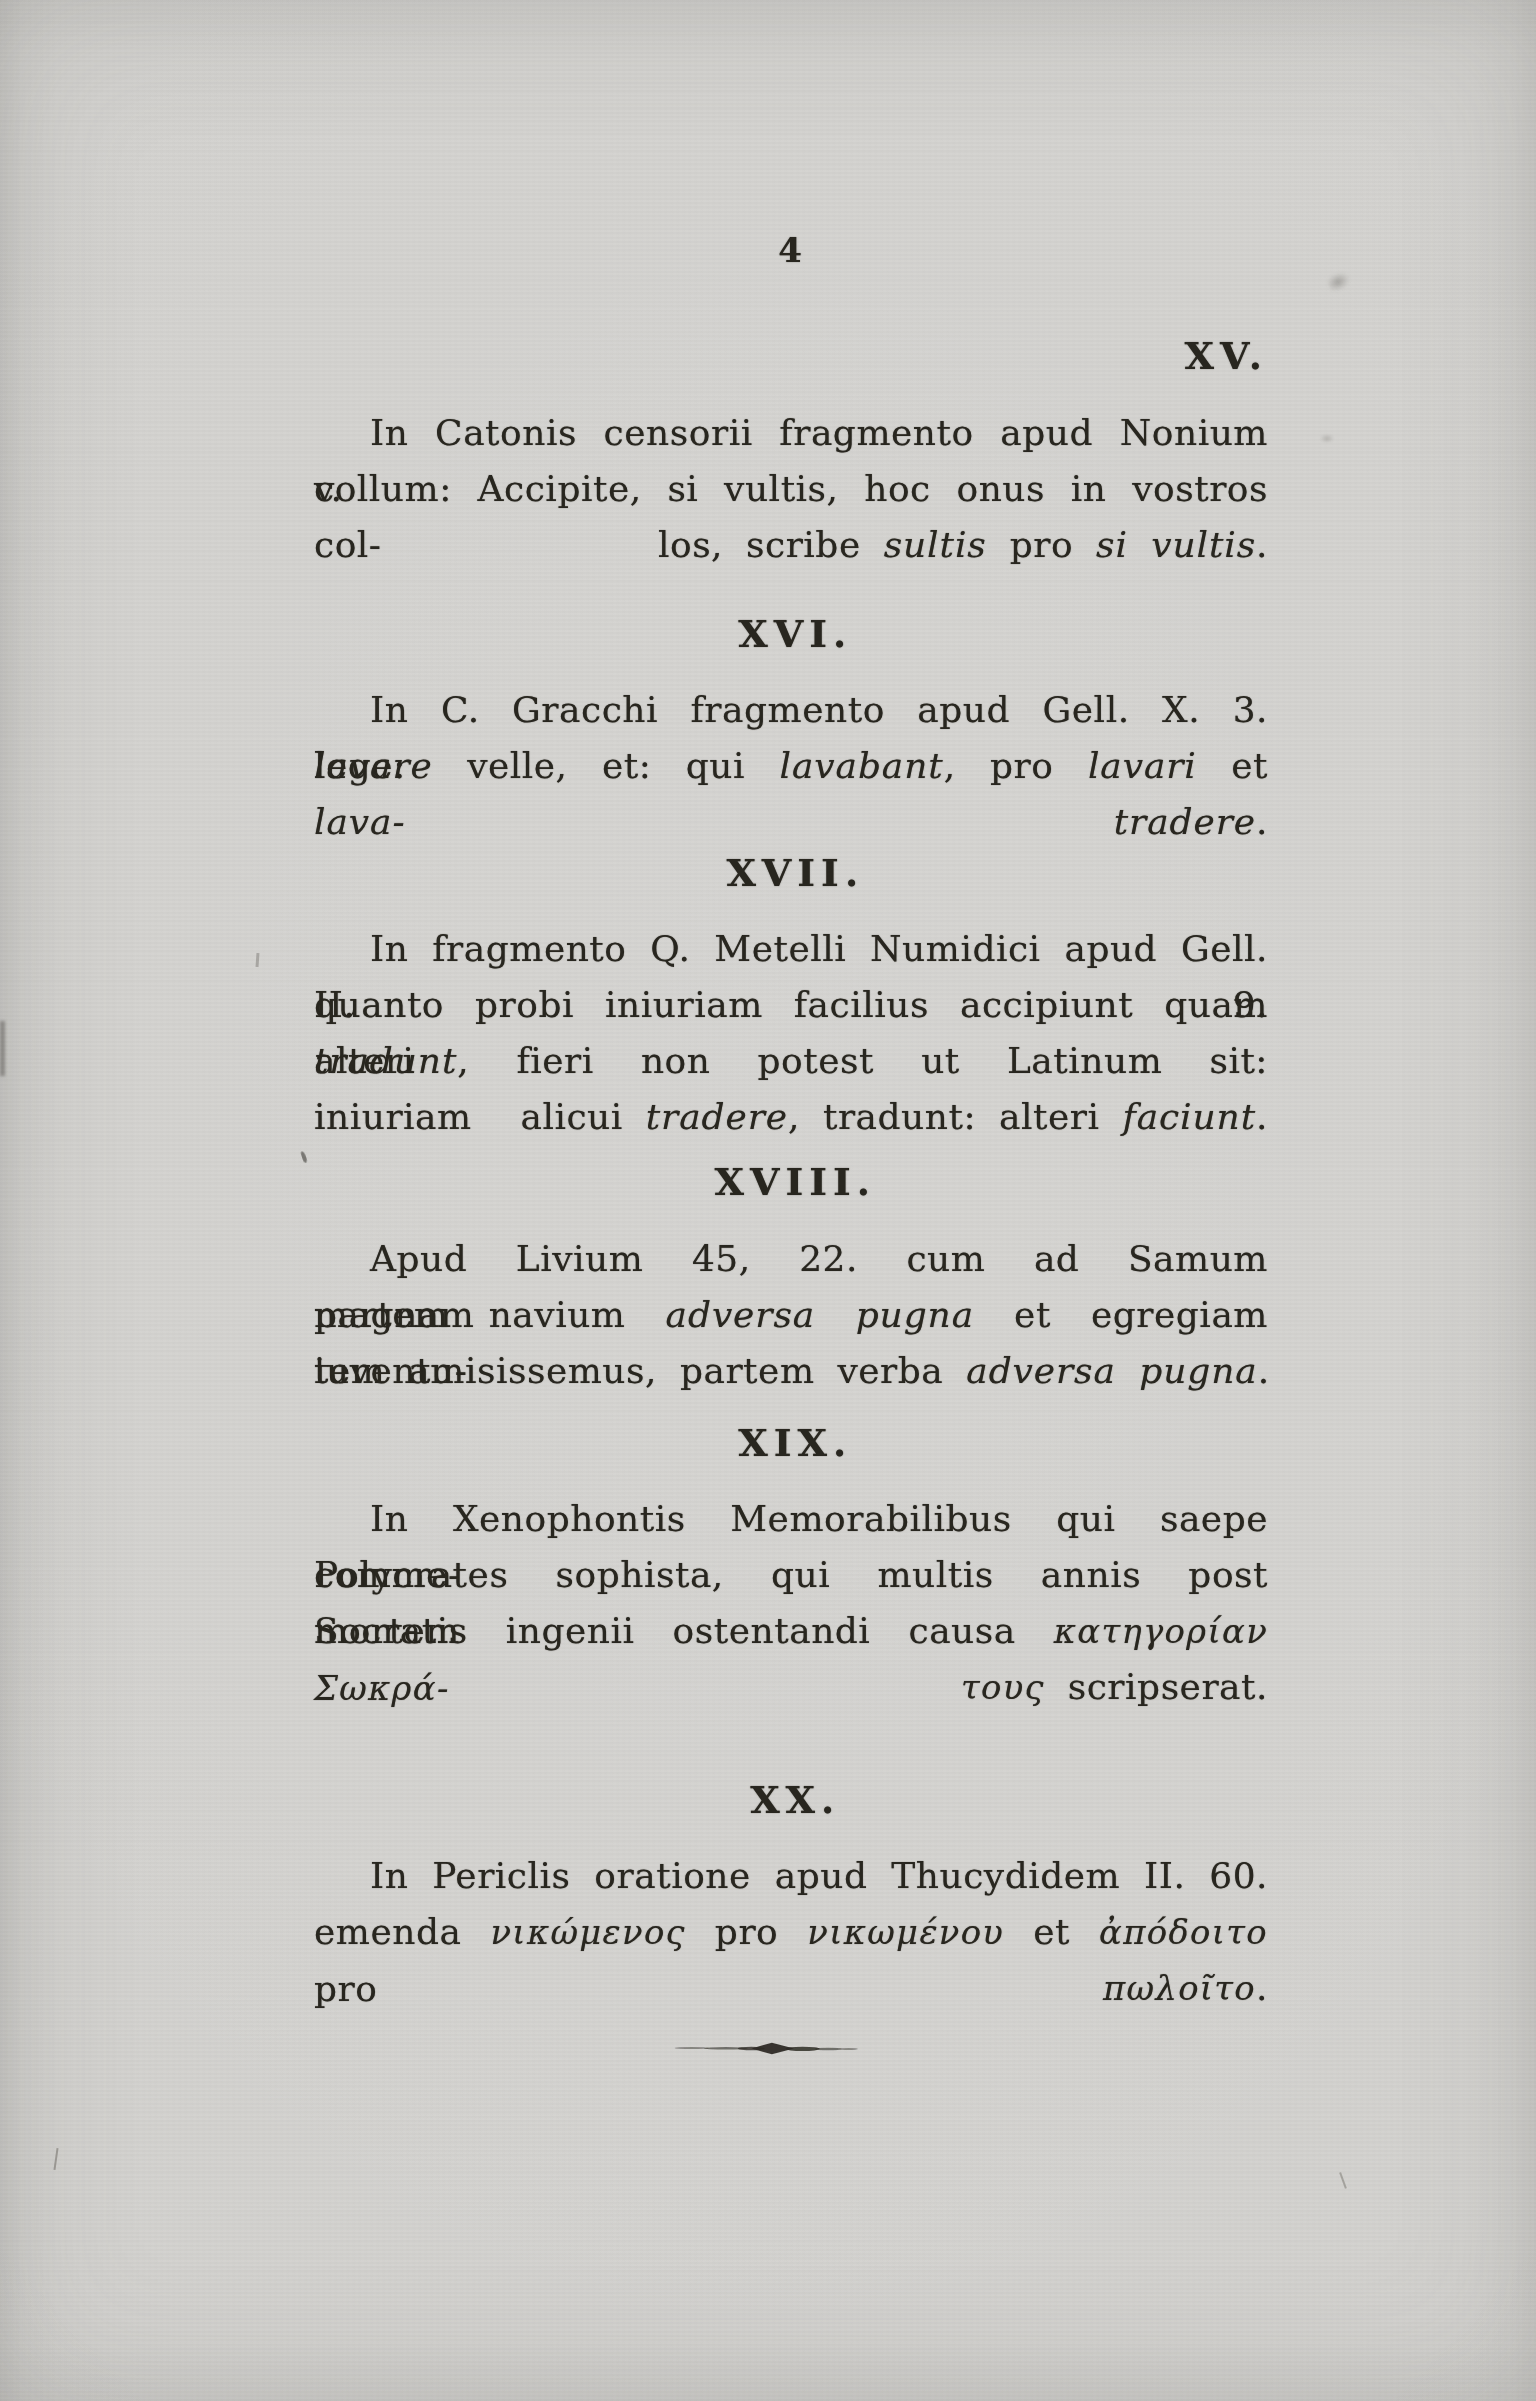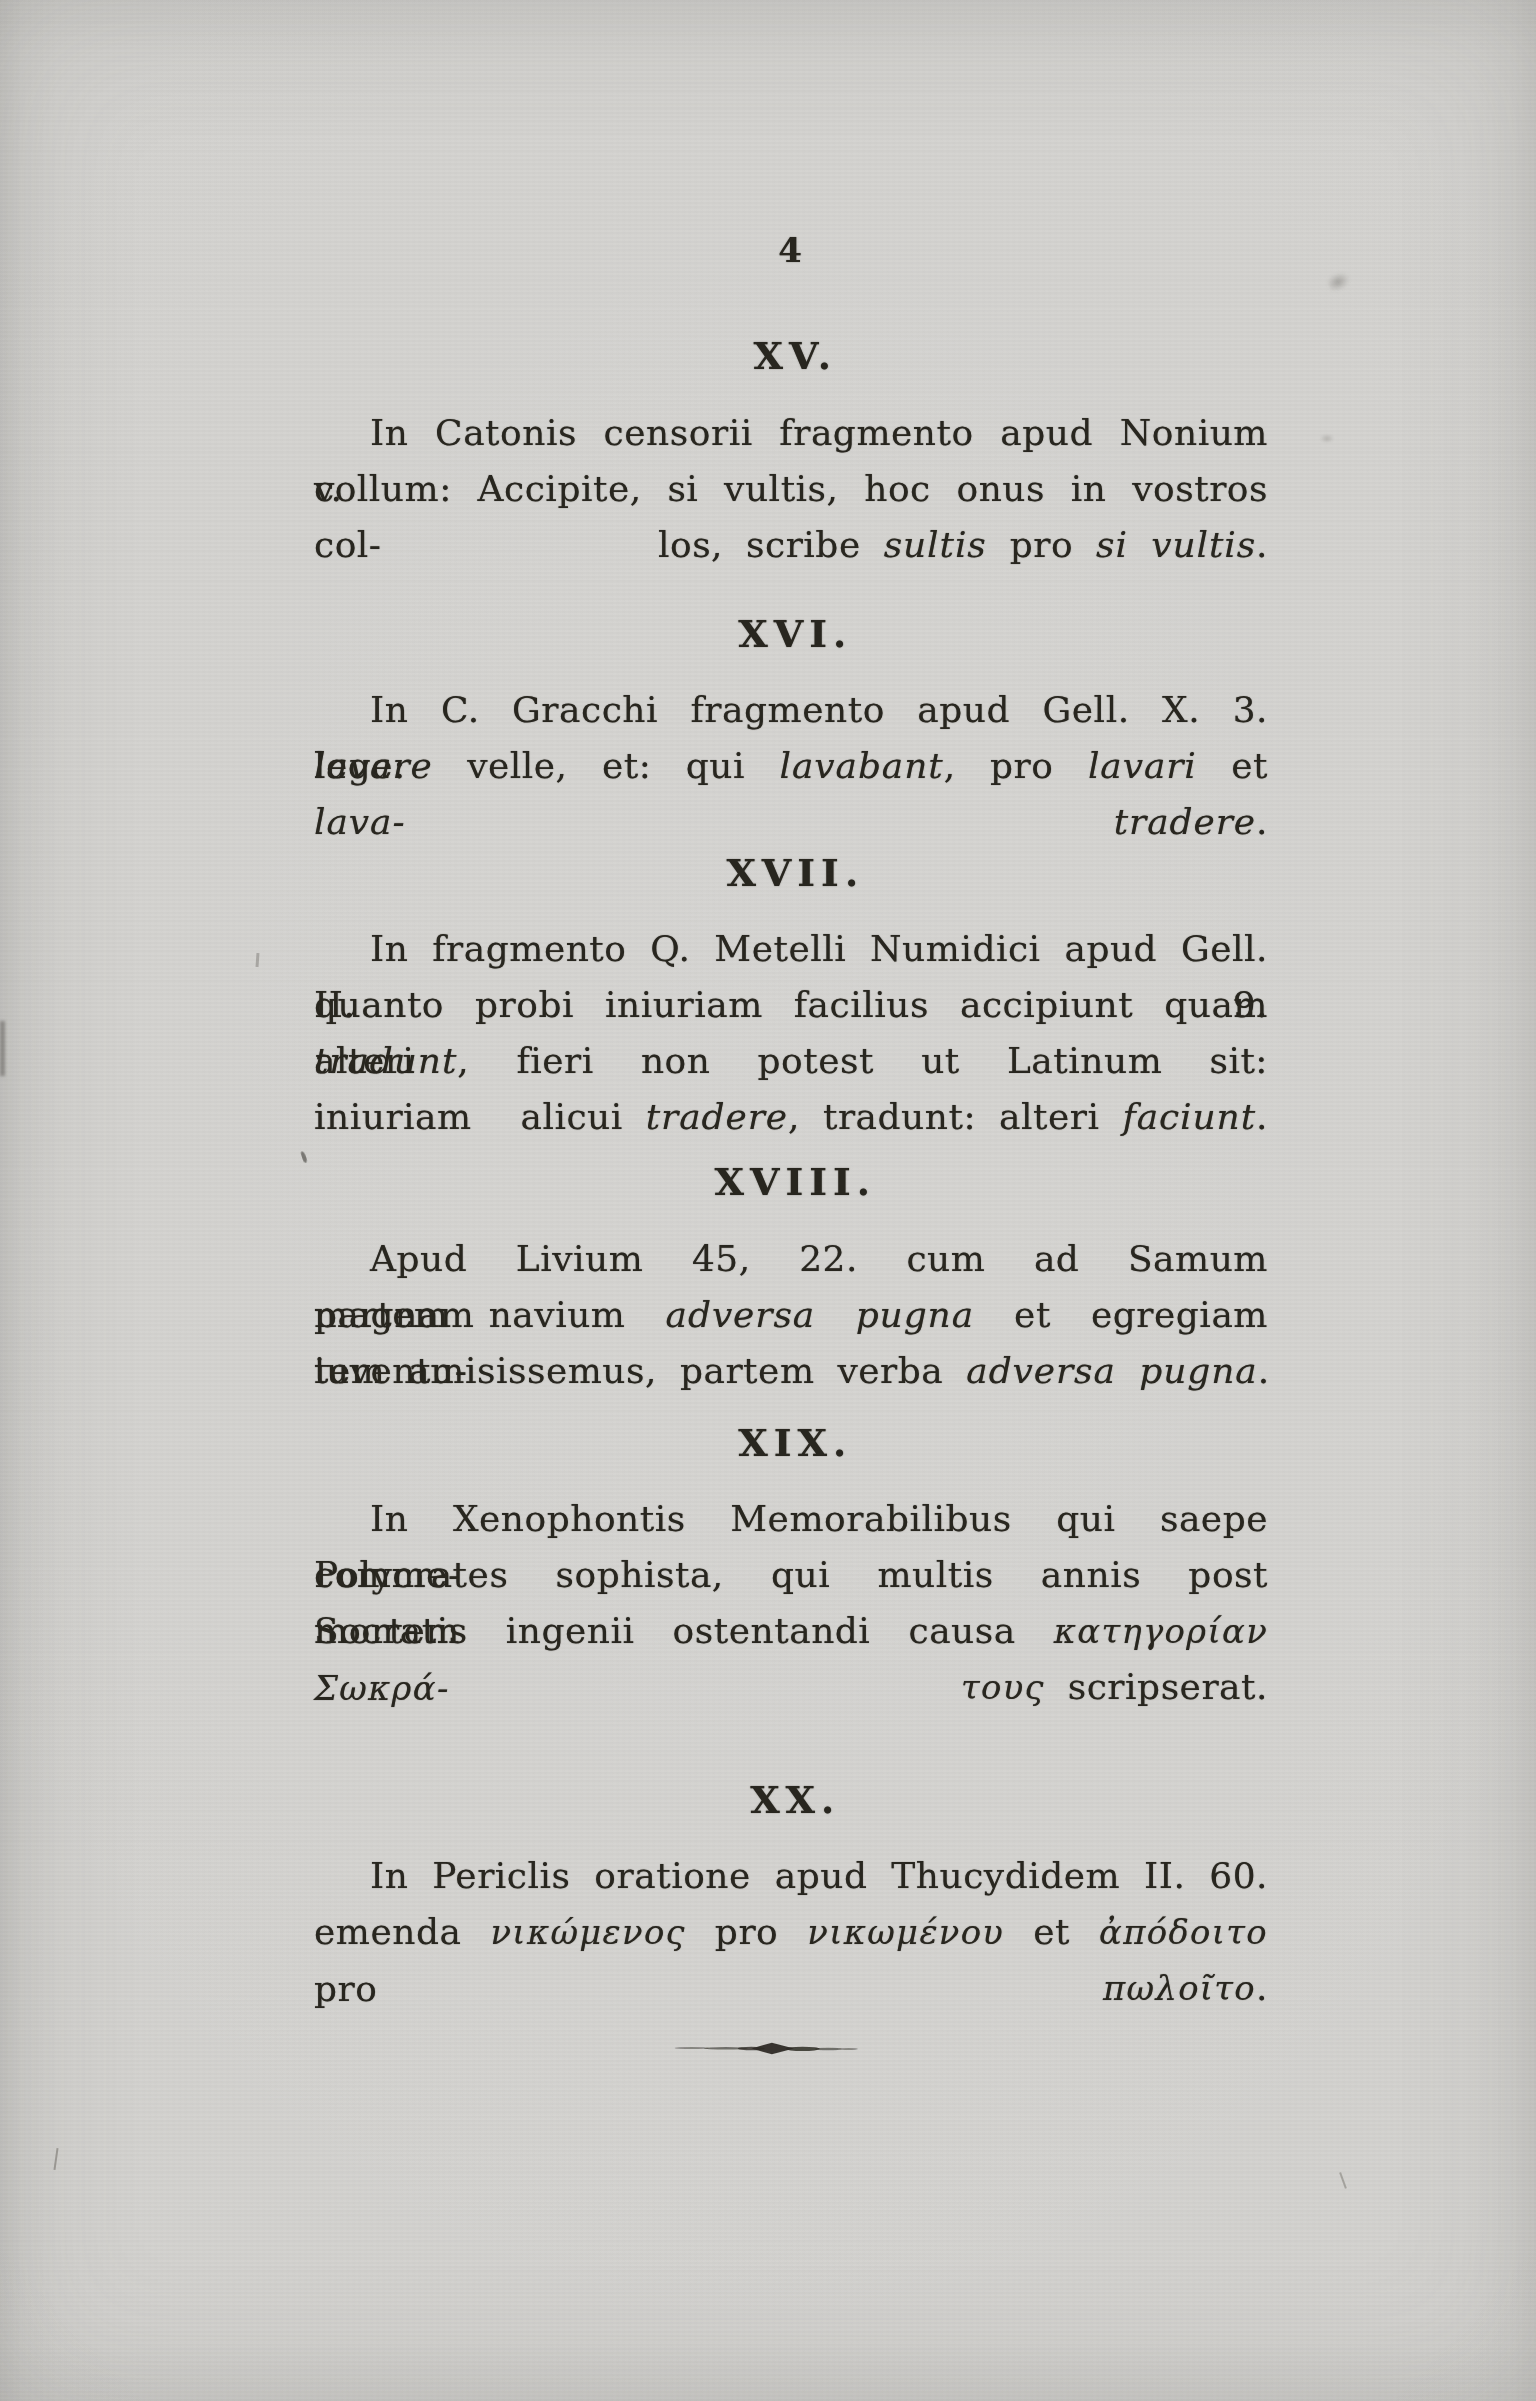--- a/index.html
+++ b/index.html
@@ -118,21 +118,21 @@
 </style>
 </head>
 <body>
 
 <div class="page">
 
   <div class="page-number">4</div>
 
   <div id="content">
       <section>
-        <h2 class="heading" style="top: 332px; height: 48px; line-height: 48px;">XV.</h2>
+        <h2 class="heading" style="top: 332px; height: 48px; line-height: 48px; text-align: right;">XV.</h2>
         <div class="para" style="top: 405px;">
           <div class="line j ind"><span class="seg-r">In Catonis censorii fragmento apud Nonium v.</span></div>
           <div class="line j"><span class="seg-r">collum: Accipite, si vultis, hoc onus in vostros col-</span></div>
           <div class="line l"><span class="seg-r">los, scribe </span><span class="seg-i">sultis</span><span class="seg-r"> pro </span><span class="seg-i">si vultis</span><span class="seg-r">.</span></div>
         </div>
       </section>
       <section>
         <h2 class="heading" style="top: 610px; height: 48px; line-height: 48px;">XVI.</h2>
         <div class="para" style="top: 682px;">
           <div class="line j ind"><span class="seg-r">In C. Gracchi fragmento apud Gell. X. 3. lege:</span></div>

